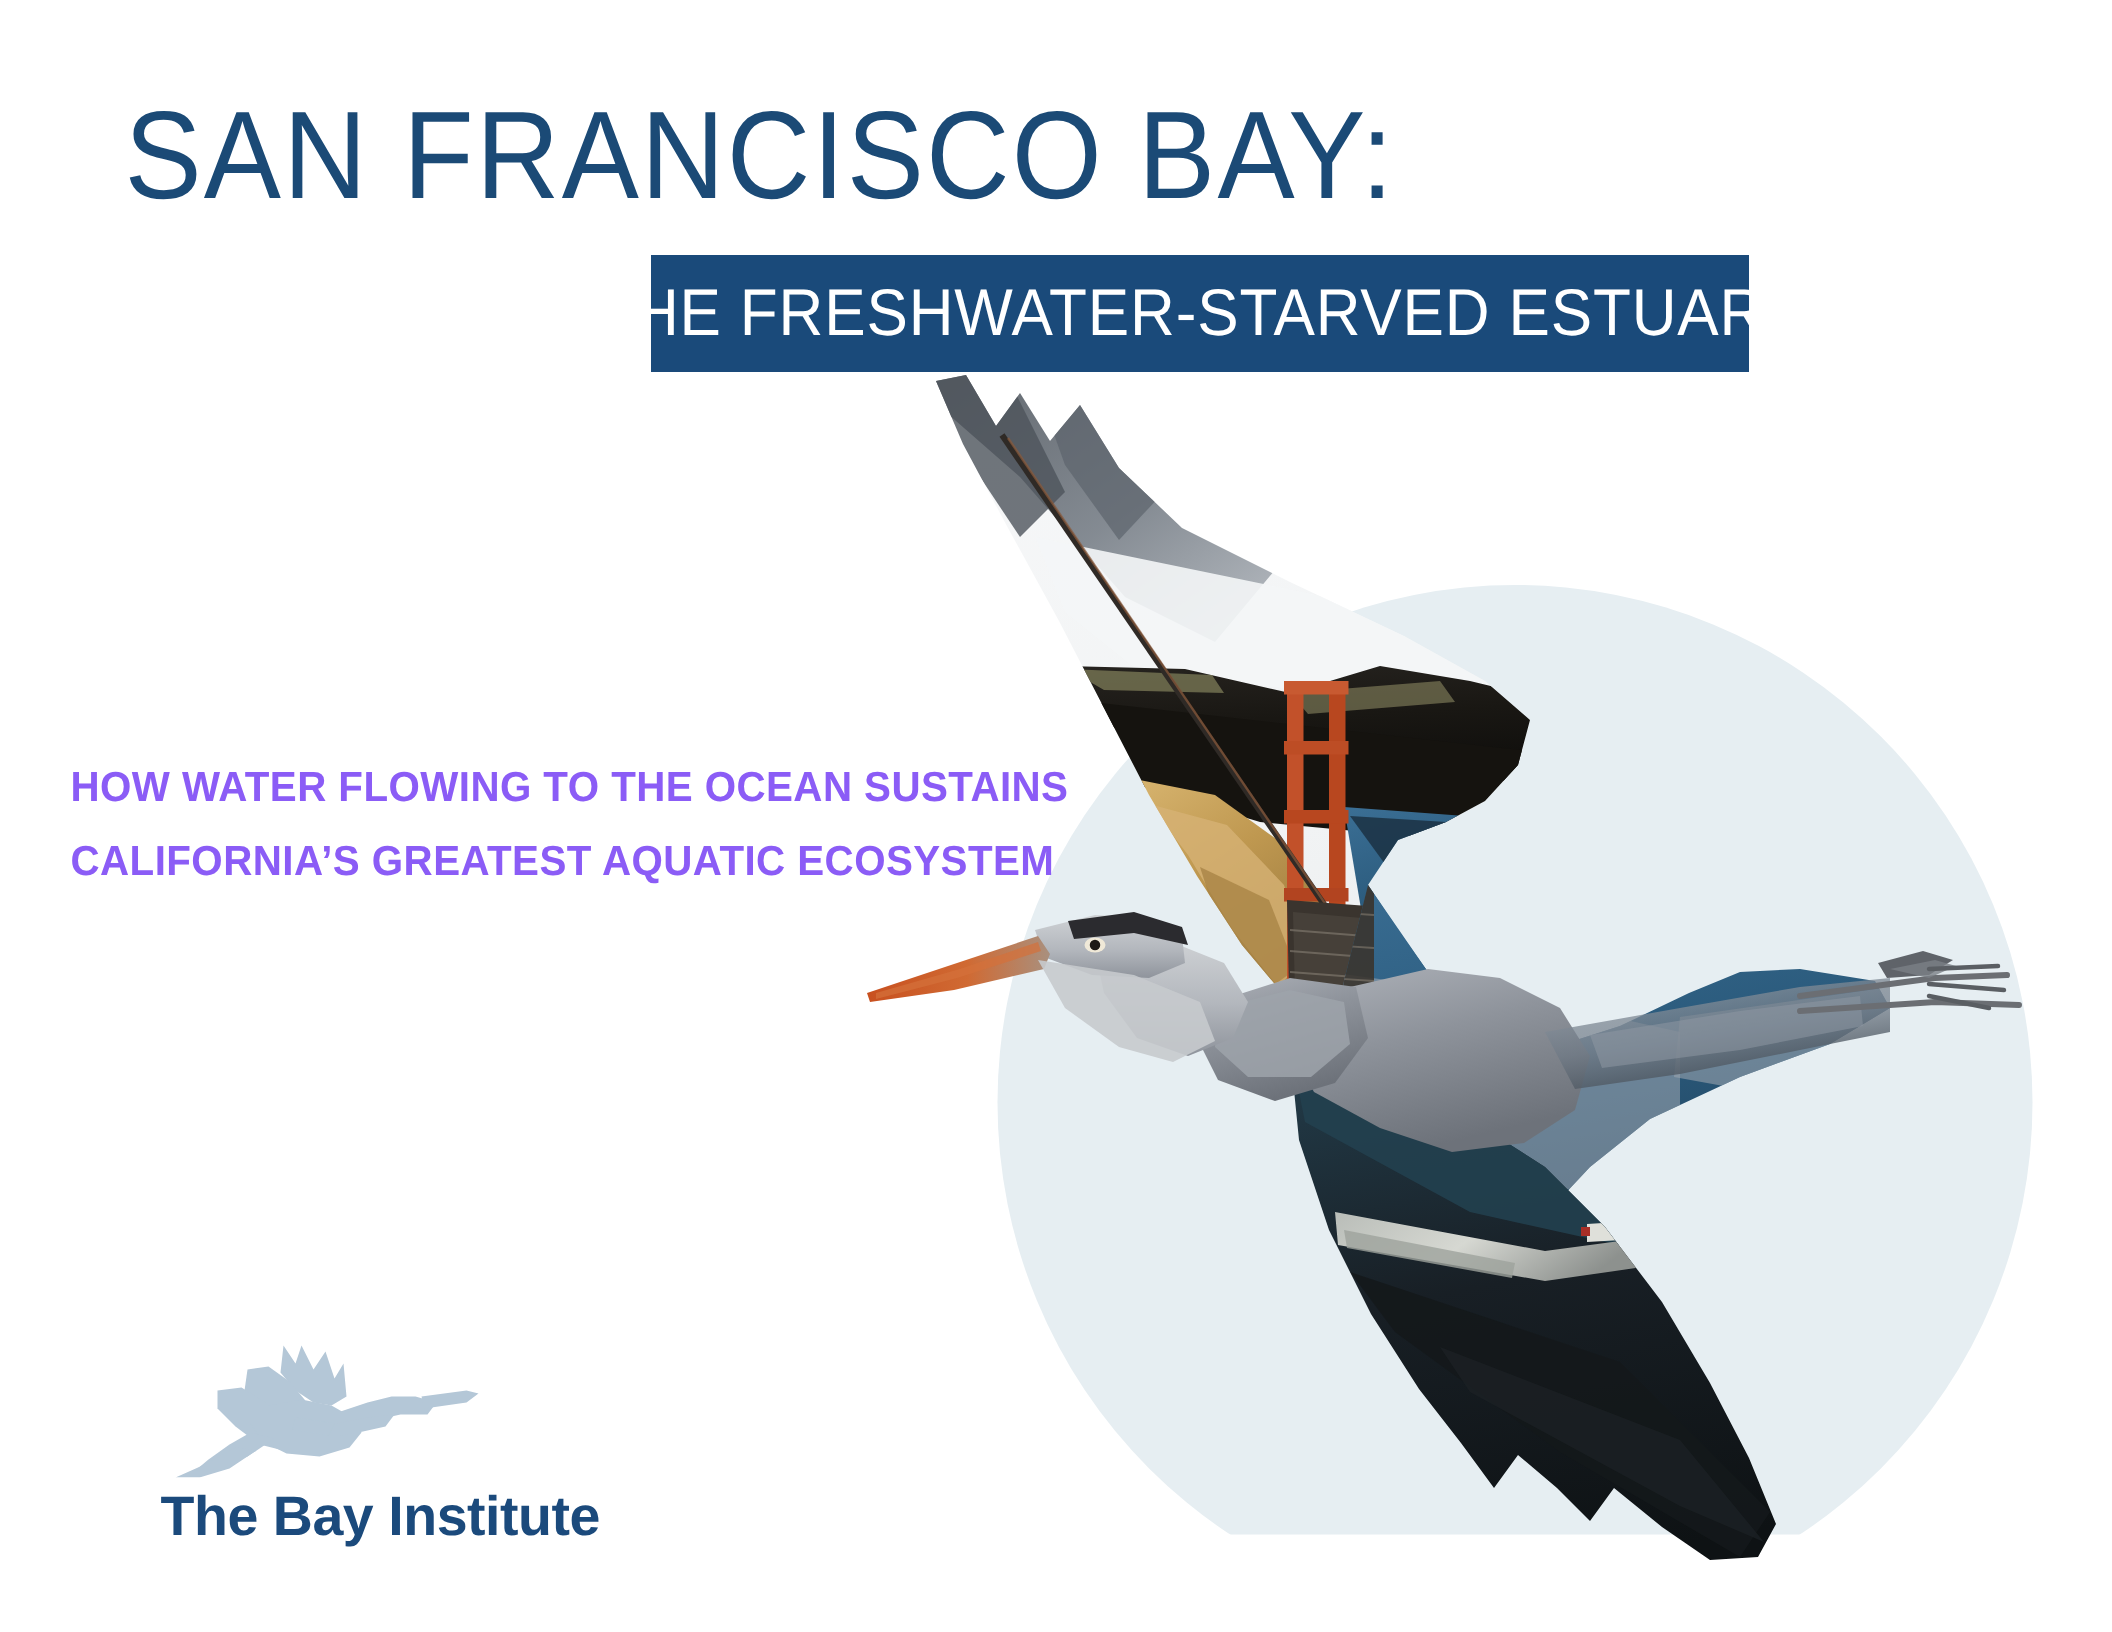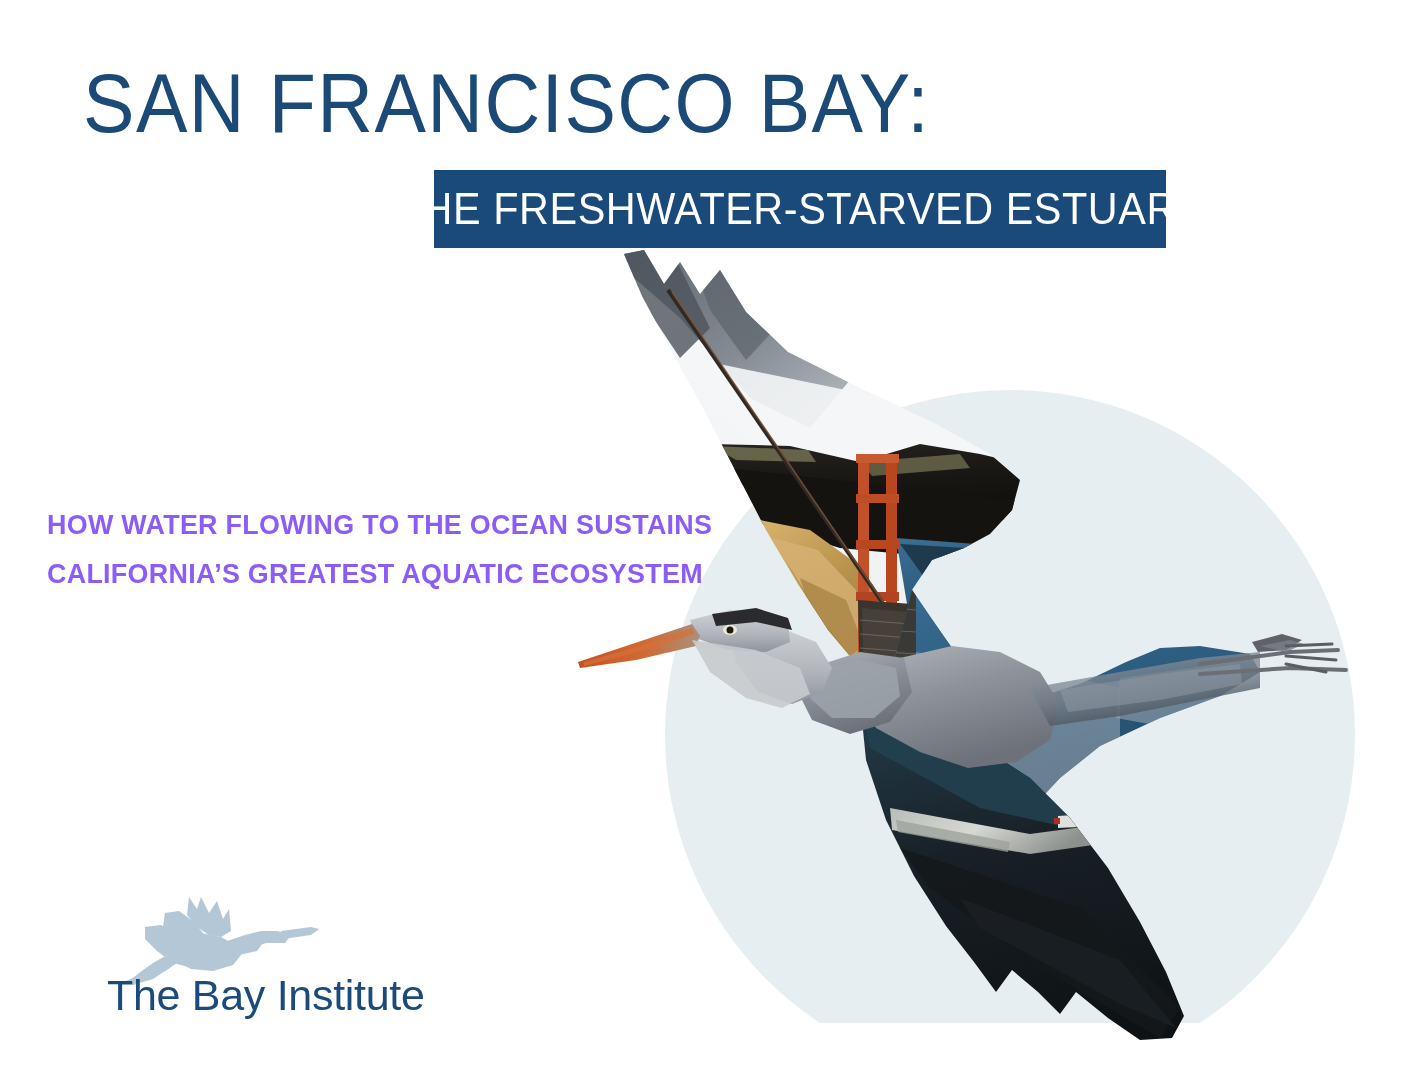--- a/index.html
+++ b/index.html
@@ -101,25 +101,25 @@
     width:290px; height:130px;
     z-index:6;
   }
   #logo-mark {
     position:absolute;
     left:0; top:0; width:215px; height:92px;
   }
   #logo-mark svg { display:block; width:100%; height:100%; }
   #logo-text {
     position:absolute;
-    left:2px; top:84px;
+    left:2px; top:100px;
     color:#1b4a7c;
-    font-size:43px;
+    font-size:37px;
     line-height:36px;
-    font-weight:400;
+    font-weight:700;
     letter-spacing:-0.3px;
     white-space:nowrap;
   }
 </style>
 </head>
 <body>
 
 <div id="page">
 
   <div id="circle-clip">

